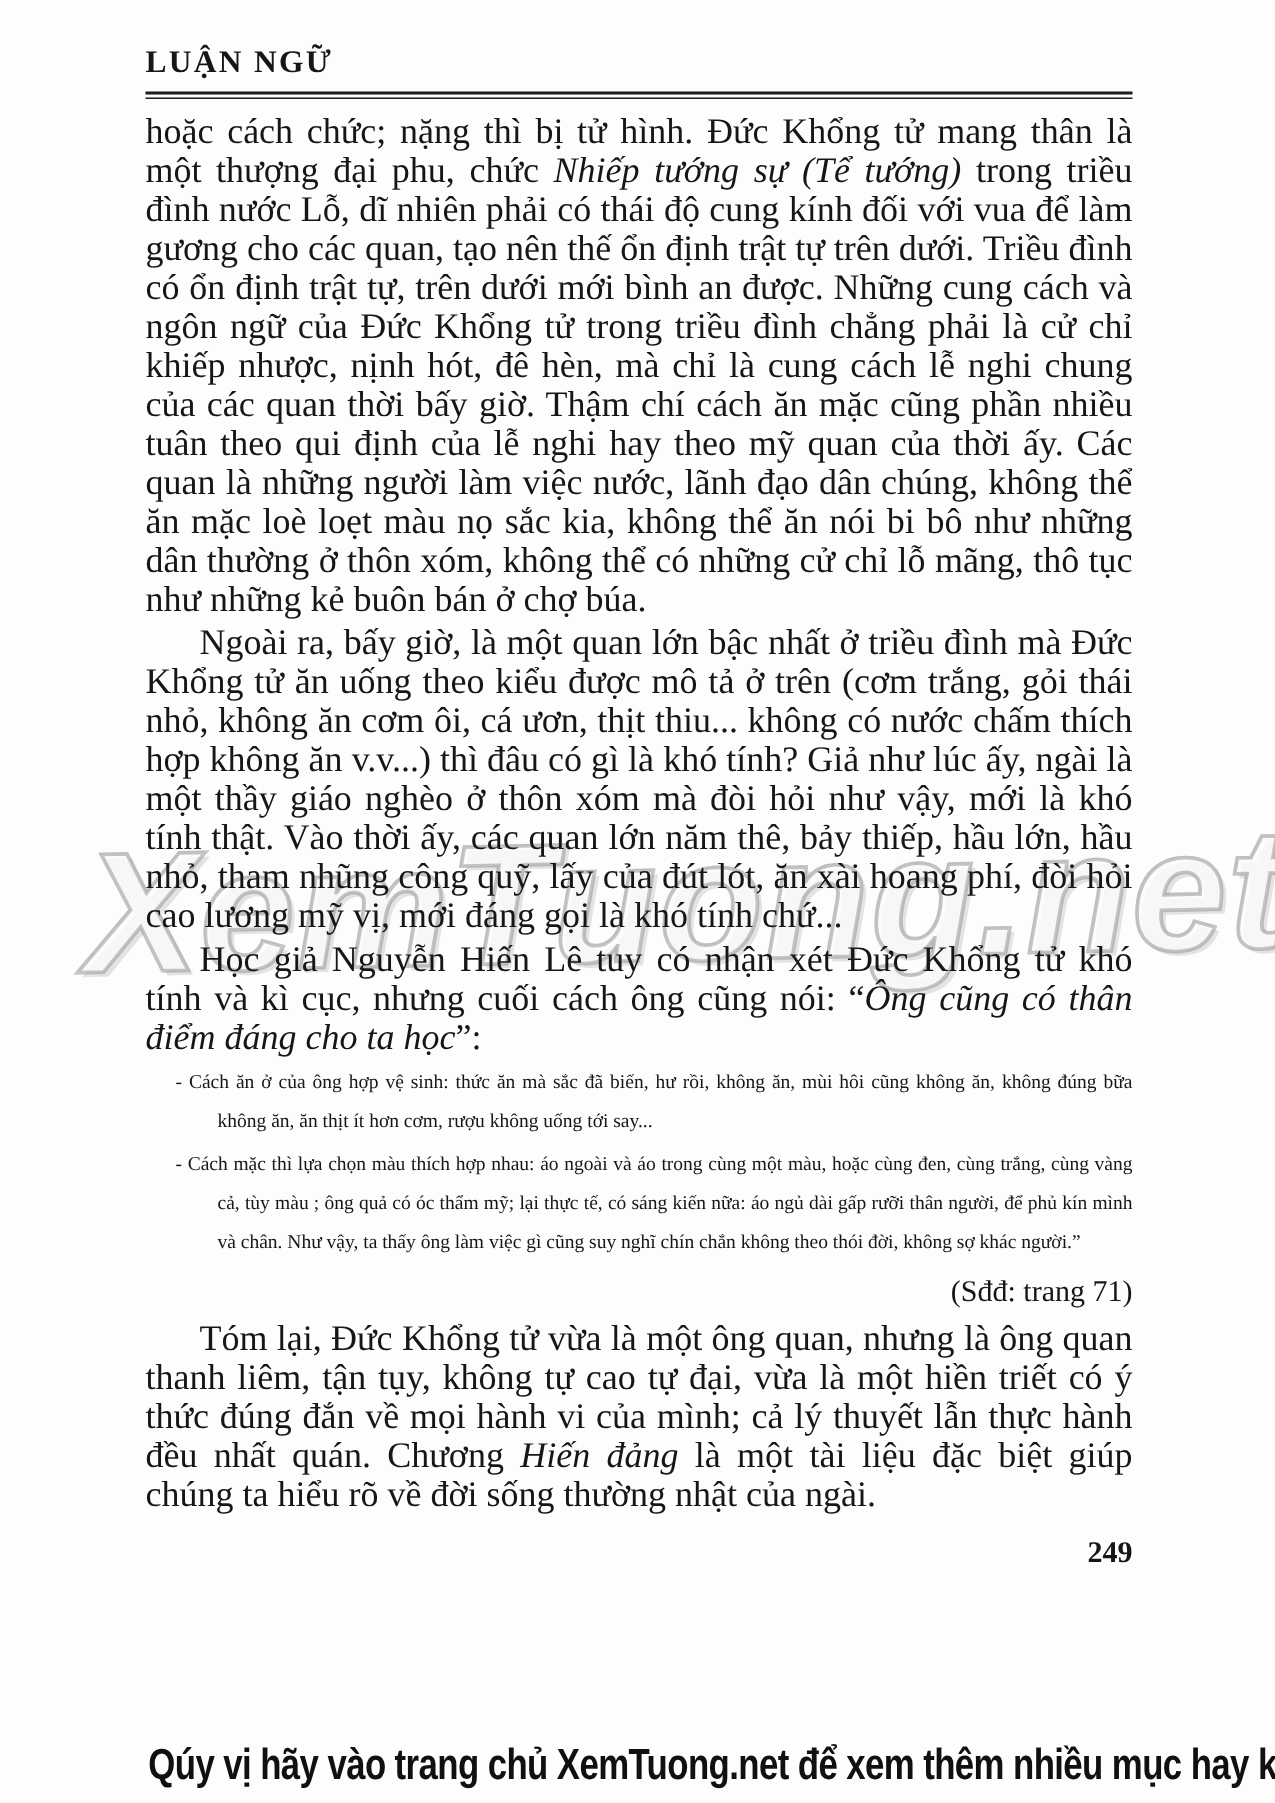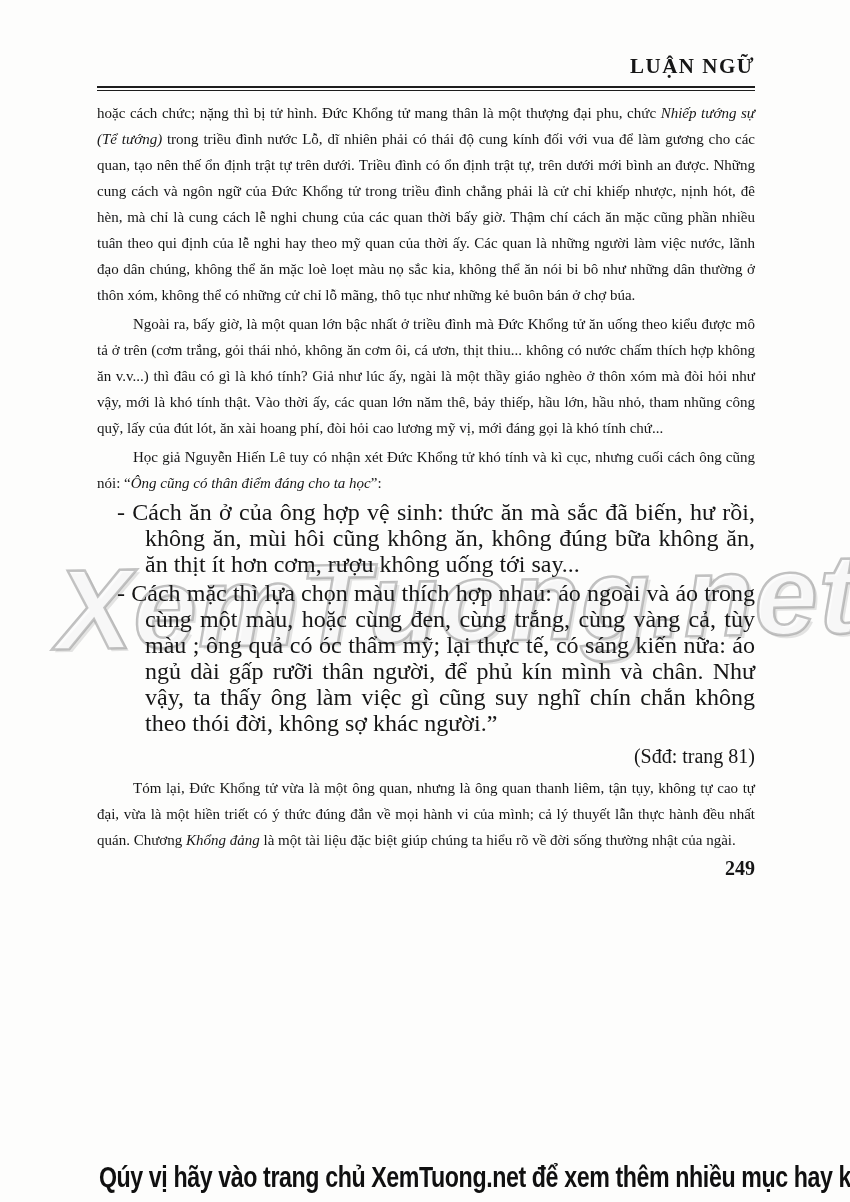--- a/index.html
+++ b/index.html
@@ -30,59 +30,58 @@
     transform: rotate(-1.2deg);
     pointer-events: none;
   }
   
   .content {
     position: relative;
     z-index: 2;
     margin: 0 95px 0 97px;   
   }
   .header {
-    padding-top: 54px;
-    text-align: right;
+    padding-top: 29px;
   }
   .running-title {
     font-weight: bold;
     font-size: 21px;
     letter-spacing: 1.5px;
   }
   .header-rule {
     margin-top: 7px;
     height: 2px;
     border-top: 2px solid #1d1d1d;
     border-bottom: 1px solid #1d1d1d;
   }
   p.body-p {
     margin: 3px 0 0 0;
-    font-size: 15px;
+    font-size: 24px;
     line-height: 26px;
     text-align: justify;
     text-indent: 36px;
   }
   p.body-p.first { margin-top: 9px; text-indent: 0; }
   p.body-p .it, i { font-style: italic; }
   .list-item {
     margin: 3px 0 0 0;
-    font-size: 24px;
+    font-size: 13px;
     line-height: 26px;
     text-align: justify;
     padding-left: 48px;
     text-indent: -28px;
   }
   .citation {
     margin: 7px 0 6px 0;
     font-size: 20px;
     line-height: 26px;
     text-align: right;
   }
   .page-number {
-    margin-top: 4px;
+    margin-top: 14px;
     text-align: right;
     font-weight: bold;
     font-size: 20px;
   }
   
   .footer {
     position: absolute;
     left: 0;
     bottom: 8px;
     width: 100%;
@@ -119,23 +118,23 @@
 
     <p class="body-p">Ngoài ra, bấy giờ, là một quan lớn bậc nhất ở triều đình mà Đức Khổng tử ăn uống theo kiểu được mô tả ở trên (cơm trắng, gỏi thái nhỏ, không ăn cơm ôi, cá ươn, thịt thiu... không có nước chấm thích hợp không ăn v.v...) thì đâu có gì là khó tính? Giả như lúc ấy, ngài là một thầy giáo nghèo ở thôn xóm mà đòi hỏi như vậy, mới là khó tính thật. Vào thời ấy, các quan lớn năm thê, bảy thiếp, hầu lớn, hầu nhỏ, tham nhũng công quỹ, lấy của đút lót, ăn xài hoang phí, đòi hỏi cao lương mỹ vị, mới đáng gọi là khó tính chứ...</p>
 
 
     <p class="body-p"><span>Học giả Nguyễn Hiến Lê tuy có nhận xét Đức Khổng tử khó tính và kì cục, nhưng cuối cách ông cũng nói: “</span><i>Ông cũng có thân điểm đáng cho ta học</i><span>”:</span></p>
 
     <div class="list-item">- Cách ăn ở của ông hợp vệ sinh: thức ăn mà sắc đã biến, hư rồi, không ăn, mùi hôi cũng không ăn, không đúng bữa không ăn, ăn thịt ít hơn cơm, rượu không uống tới say...</div>
 
     <div class="list-item">- Cách mặc thì lựa chọn màu thích hợp nhau: áo ngoài và áo trong cùng một màu, hoặc cùng đen, cùng trắng, cùng vàng cả, tùy màu ; ông quả có óc thẩm mỹ; lại thực tế, có sáng kiến nữa: áo ngủ dài gấp rưỡi thân người, để phủ kín mình và chân. Như vậy, ta thấy ông làm việc gì cũng suy nghĩ chín chắn không theo thói đời, không sợ khác người.”</div>
 
-    <div class="citation">(Sđđ: trang 81)</div>
+    <div class="citation">(Sđđ: trang 71)</div>
 
-    <p class="body-p"><span>Tóm lại, Đức Khổng tử vừa là một ông quan, nhưng là ông quan thanh liêm, tận tụy, không tự cao tự đại, vừa là một hiền triết có ý thức đúng đắn về mọi hành vi của mình; cả lý thuyết lẫn thực hành đều nhất quán. Chương </span><i>Khổng đảng</i><span> là một tài liệu đặc biệt giúp chúng ta hiểu rõ về đời sống thường nhật của ngài.</span></p>
+    <p class="body-p"><span>Tóm lại, Đức Khổng tử vừa là một ông quan, nhưng là ông quan thanh liêm, tận tụy, không tự cao tự đại, vừa là một hiền triết có ý thức đúng đắn về mọi hành vi của mình; cả lý thuyết lẫn thực hành đều nhất quán. Chương </span><i>Hiến đảng</i><span> là một tài liệu đặc biệt giúp chúng ta hiểu rõ về đời sống thường nhật của ngài.</span></p>
 
     <div class="page-number">249</div>
 
   </div>
 
   <div class="footer">
     <span class="footer-text">Qúy vị hãy vào trang chủ XemTuong.net để xem thêm nhiều mục hay khác</span>
   </div>
 
 </div>

